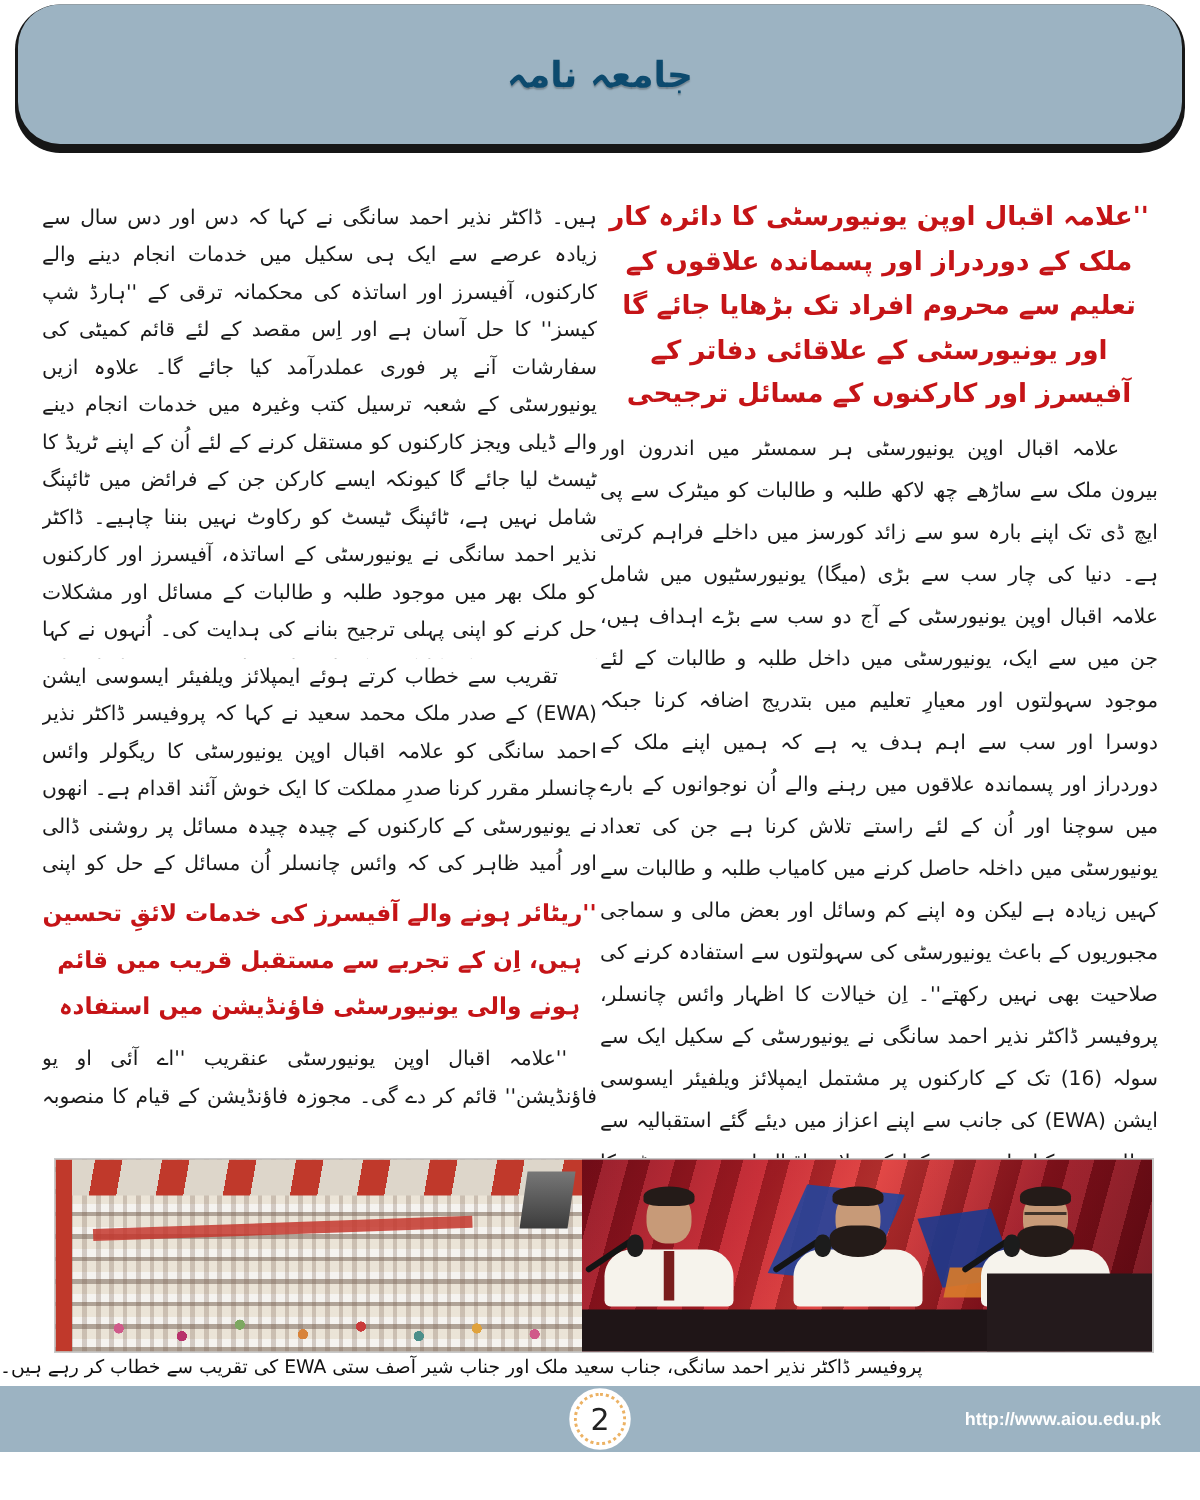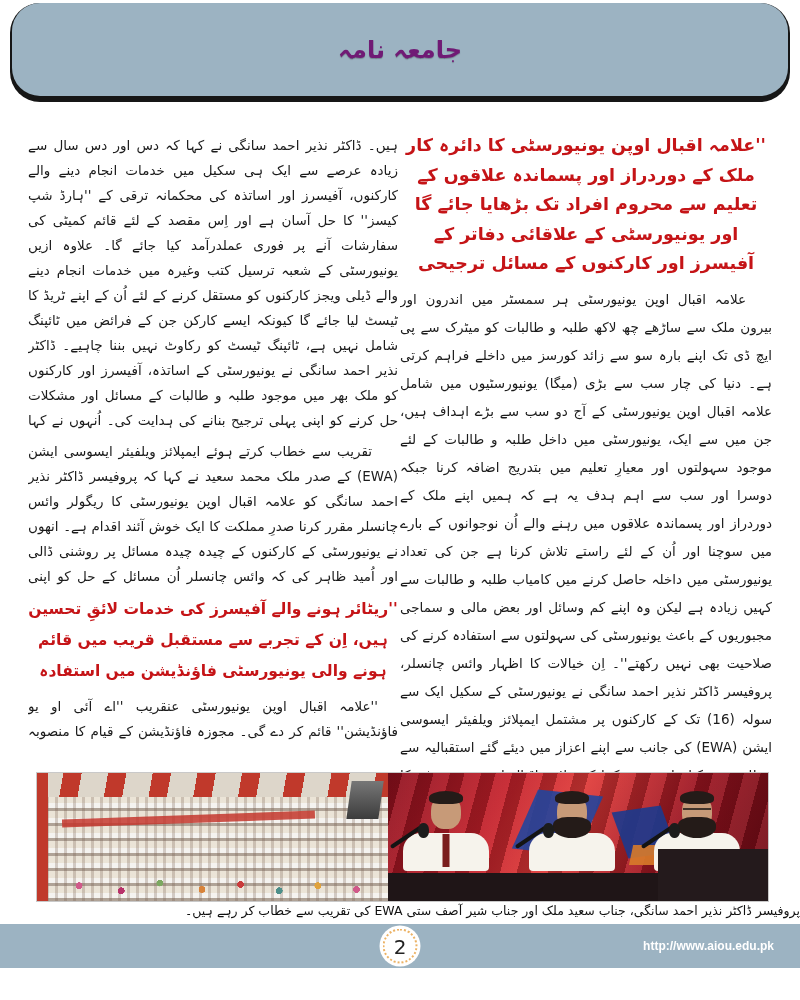--- a/index.html
+++ b/index.html
@@ -5,21 +5,21 @@
   html,body{margin:0;padding:0;background:#ffffff;}
   .page{position:relative;width:800px;height:1000px;background:#ffffff;overflow:hidden;
         font-family:"DejaVu Sans",sans-serif;}
 
   
   .masthead-outer{position:absolute;left:10px;top:3px;width:780px;height:99px;
                   background:#161616;border-radius:30px;}
   .masthead-inner{position:absolute;left:2px;right:2px;top:0;bottom:6px;
                   background:#9cb3c2;border-radius:28px;
                   display:flex;align-items:center;justify-content:center;}
-  .masthead-title{color:#701a75;font-size:24px;font-weight:bold;direction:rtl;
+  .masthead-title{color:#0c4a6e;font-size:24px;font-weight:bold;direction:rtl;
                   letter-spacing:1px;text-shadow:0 1px 1px rgba(0,0,0,.25);}
 
   
   .col{position:absolute;direction:rtl;color:#1b1b1b;}
   .col-right{right:28px;top:131px;width:372px;}
   .col-left{left:28px;top:133px;width:370px;}
 
   .headline{color:#c51417;font-weight:bold;font-size:17.5px;line-height:29.5px;
             height:149px;overflow:hidden;text-align:center;}
   .lead-body{margin-top:5px;font-size:13.5px;line-height:28px;height:488px;
@@ -85,21 +85,21 @@
   .mic-1{left:1%;bottom:52px;} .mic-2{left:34%;bottom:52px;} .mic-3{left:67%;bottom:52px;}
   .mic .stem{display:block;width:36px;height:4px;background:#141414;border-radius:2px;
         transform:rotate(-34deg);transform-origin:left bottom;}
   .mic .cap{position:absolute;left:26px;top:-22px;width:11px;height:15px;background:#1c1c1c;
         border-radius:45%;}
 
   .podium{position:absolute;left:0;right:0;bottom:0;height:28px;background:#1f1517;z-index:5;}
   .podium-right{position:absolute;right:0;bottom:0;width:29%;height:52px;background:#241a1c;z-index:5;}
 
   
-  .caption{position:absolute;left:0;right:0;top:903px;text-align:right;direction:rtl;
+  .caption{position:absolute;left:0;right:0;top:903px;text-align:left;direction:rtl;
            font-size:12.5px;color:#111;}
 
   
   .footer-bar{position:absolute;left:0;top:924px;width:800px;height:44px;background:#9cb3c2;}
   .page-badge{position:absolute;left:50%;top:50%;transform:translate(-50%,-50%);
               width:41px;height:41px;background:#ffffff;border-radius:50%;
               display:flex;align-items:center;justify-content:center;}
   .page-badge::before{content:"";position:absolute;inset:3px;border:2px dotted #ecb264;
               border-radius:50%;}
   .page-number{font-size:20px;color:#222222;position:relative;}

